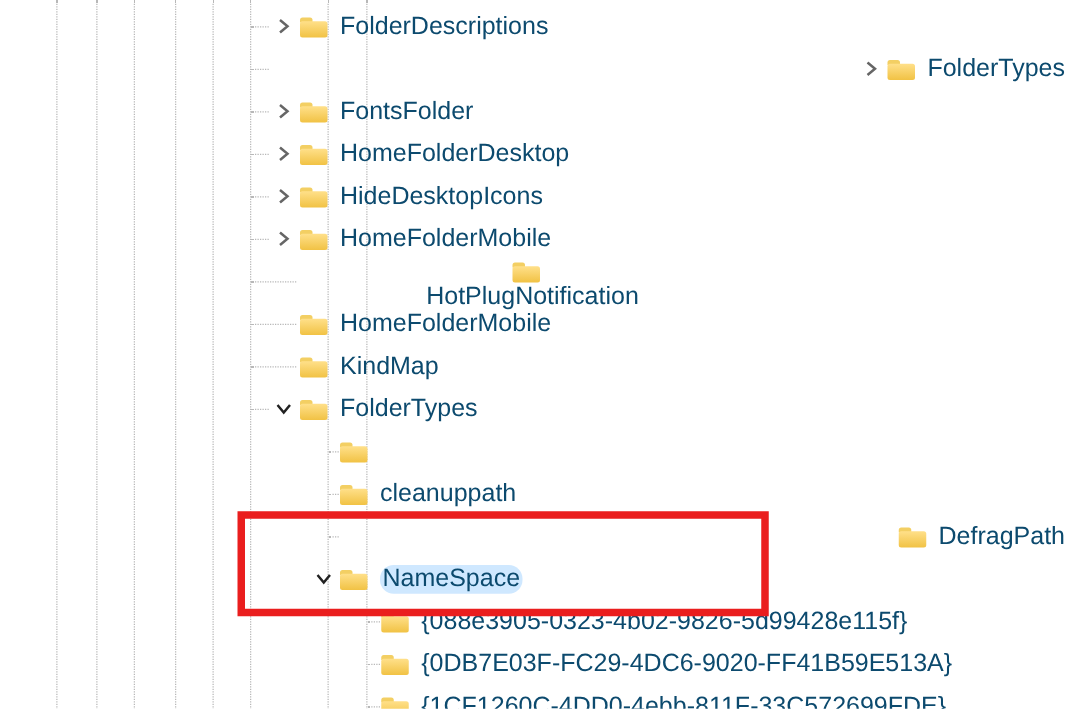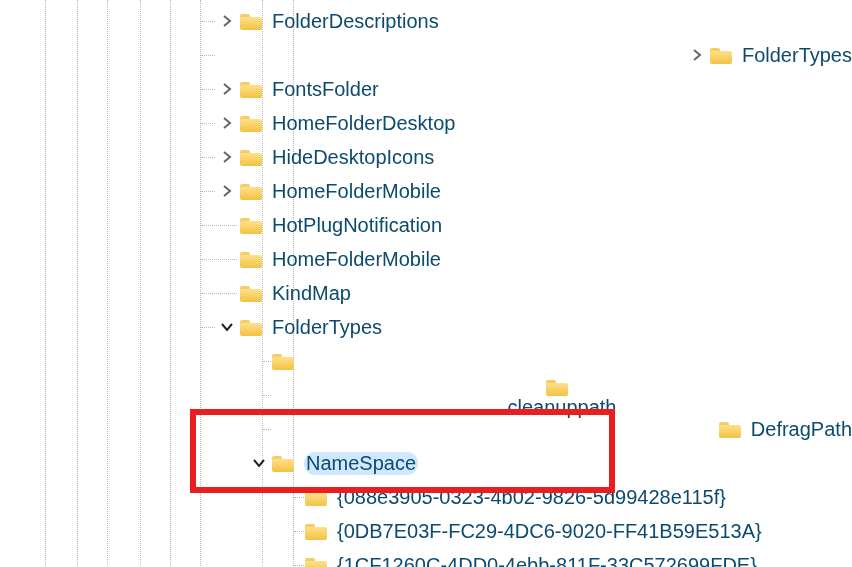--- a/index.html
+++ b/index.html
@@ -152,50 +152,50 @@
     <div class="row" style="padding-left: 218px;">
       <div class="tick" style="left: 201px; width: 14px;"></div>
       <span class="expander">
         <svg width="12" height="12" viewBox="0 0 12 12">
           <path d="M3 1 L9 6 L3 11" fill="none" stroke="#666" stroke-width="2"></path>
         </svg>
       </span>
       <span class="folder"></span>
       <span class="label">HomeFolderMobile</span>
     </div>
+    <div class="row" style=" flex-direction: column;">
+      <div class="tick" style="left: 201px; width: 36px;"></div>
+      <span class="folder"></span>
+      <span class="label">HotPlugNotification</span>
+    </div>
     <div class="row" style="padding-left: 240px;">
       <div class="tick" style="left: 201px; width: 36px;"></div>
       <span class="folder"></span>
-      <span class="label">HotPlugNotification</span>
+      <span class="label">HomeFolderMobile</span>
     </div>
     <div class="row" style="padding-left: 240px;">
       <div class="tick" style="left: 201px; width: 36px;"></div>
       <span class="folder"></span>
-      <span class="label">HomeFolderMobile</span>
-    </div>
-    <div class="row" style="padding-left: 240px;">
-      <div class="tick" style="left: 201px; width: 36px;"></div>
-      <span class="folder"></span>
       <span class="label">KindMap</span>
     </div>
     <div class="row" style="padding-left: 218px;">
       <div class="tick" style="left: 201px; width: 14px;"></div>
       <span class="expander open">
         <svg width="12" height="12" viewBox="0 0 12 12">
           <path d="M1 3 L6 9 L11 3" fill="none" stroke="#222" stroke-width="2"></path>
         </svg>
       </span>
       <span class="folder"></span>
       <span class="label">FolderTypes</span>
     </div>
     <div class="row" style="padding-left: 272px;">
       <div class="tick" style="left: 263px; width: 8px;"></div>
       <span class="folder"></span>
     </div>
-    <div class="row" style="padding-left: 272px; flex-direction: column;">
+    <div class="row" style="padding-left: 272px;">
       <div class="tick" style="left: 263px; width: 8px;"></div>
       <span class="folder"></span>
       <span class="label">cleanuppath</span>
     </div>
     <div class="row" style="padding-left: 272px; justify-content: flex-end;">
       <div class="tick" style="left: 263px; width: 8px;"></div>
       <span class="folder"></span>
       <span class="label">DefragPath</span>
     </div>
     <div class="row" style="padding-left: 250px;">

